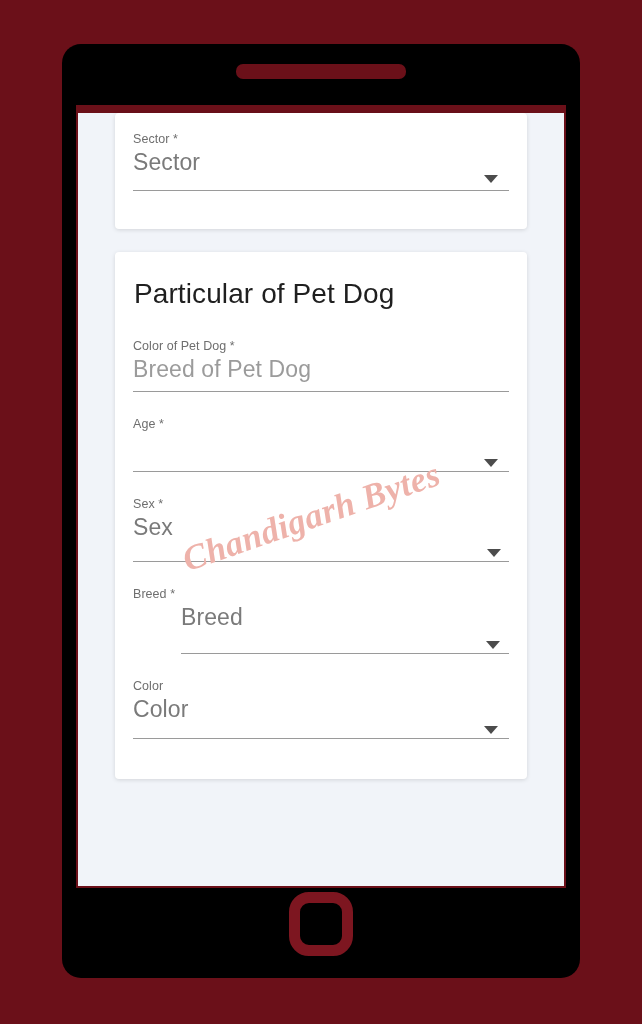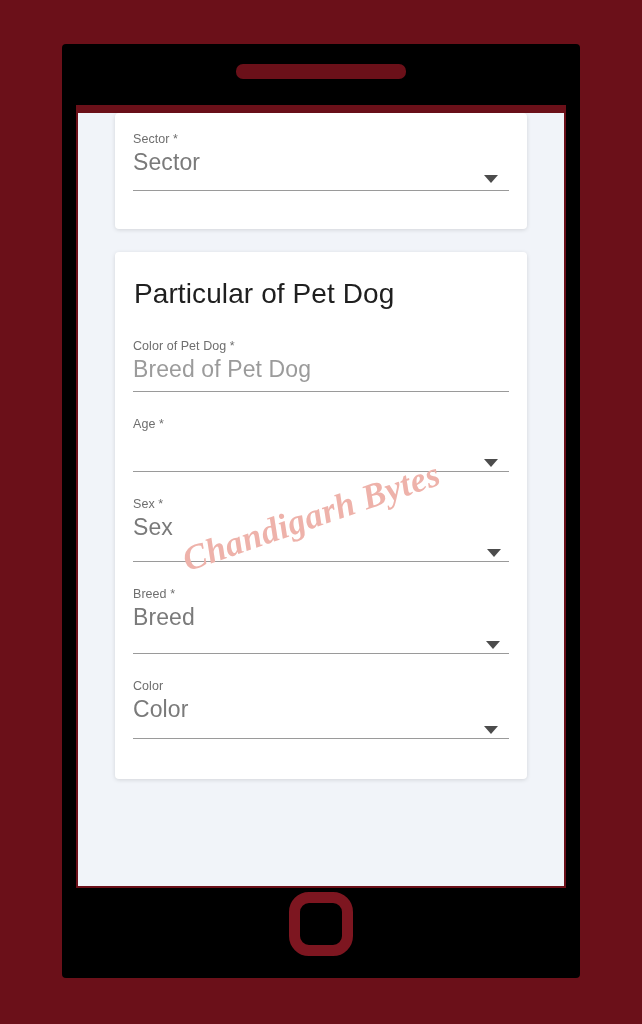--- a/index.html
+++ b/index.html
@@ -18,21 +18,21 @@
   }
 
   
   #phone-frame {
     position: absolute;
     left: 62px;
     top: 44px;
     width: 518px;
     height: 934px;
     background: #000000;
-    border-radius: 4px;
+    border-radius: 19px;
   }
 
   #speaker-slot {
     position: absolute;
     left: 50%;
     transform: translateX(-50%);
     top: 20px;
     width: 170px;
     height: 15px;
     background: #6b1019;
@@ -157,21 +157,21 @@
 
   
   #field-sector .caret            { top: 28px; right: 11px; }
   #field-age .caret               { top: 27px; right: 11px; }
   #field-sex .caret               { top: 37px; right: 8px;  }
   #field-breed .caret             { top: 39px; right: 9px;  }
   #field-color .caret             { top: 32px; right: 11px; }
 
   
   #field-sex .field-control   { height: 50px; }
-  #field-breed .field-control { height: 52px; }
+  #field-breed .field-control { height: 52px; margin-left: 48px; }
   #field-color .field-control { height: 45px; }
 
   #field-sector .field-control { height: 44px; }
 
   #field-name .field-control,
   #field-idmark .field-control { height: 38px; }
 
   
   #watermark {
     position: absolute;

